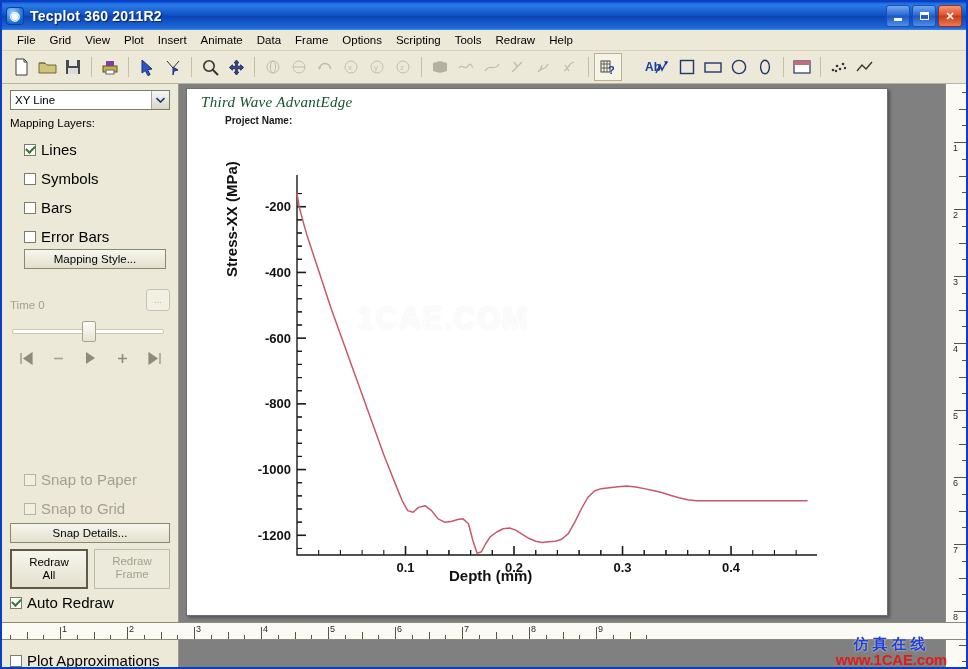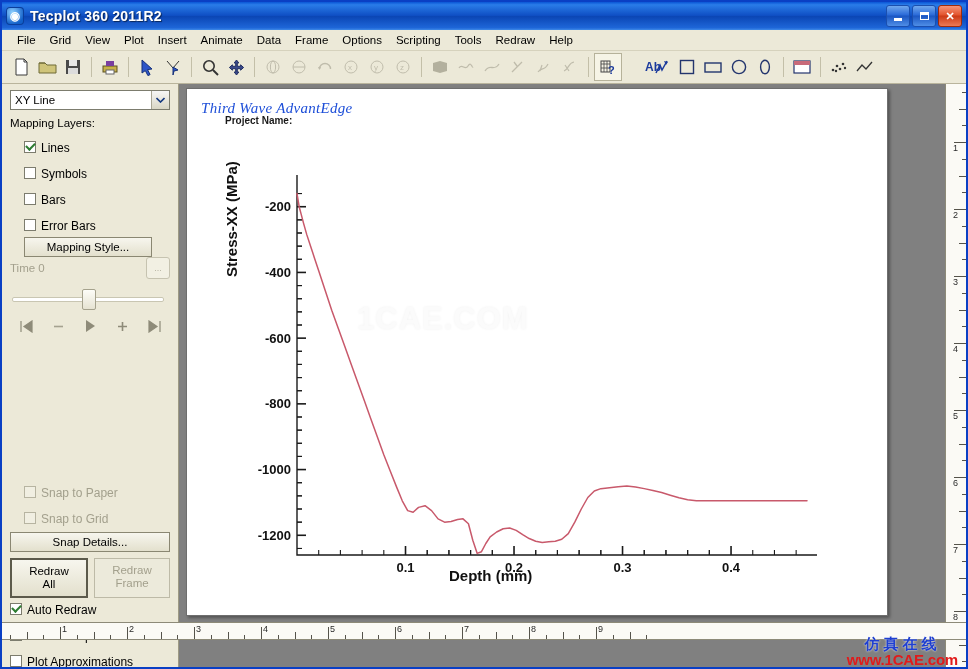--- a/index.html
+++ b/index.html
@@ -47,34 +47,34 @@
 
   
   .sidebar{width:177px;flex:0 0 177px;background:#ece9d8;padding:6px 8px 0 8px;
     box-sizing:border-box;border-right:1px solid #9e9a84;position:relative;}
   .combo{height:20px;border:1px solid #7c7c6e;background:#fff;display:flex;align-items:center;
     font-size:11.5px;padding-left:4px;box-sizing:border-box;margin-bottom:7px;}
   .combo .txt{flex:1 1 auto;}
   .combo .arw{width:17px;height:18px;display:flex;align-items:center;justify-content:center;
     background:linear-gradient(180deg,#f6f6f6,#d9d6c4);border-left:1px solid #a9a694;}
   .lbl{font-size:11.5px;color:#000;margin:0 0 4px 0;}
-  .cbrow{display:flex;align-items:flex-start;margin:12px 0 4px 14px;font-size:12px;}
+  .cbrow{display:flex;align-items:center;margin:12px 0 4px 14px;font-size:15px;}
   .cb{width:12px;height:12px;border:1px solid #7c7c6e;background:#fff;margin-right:5px;
     display:flex;align-items:center;justify-content:center;flex:0 0 auto;box-sizing:border-box;}
   .cb.on:after{content:"";width:7px;height:4px;border-left:2px solid #2e7d32;
     border-bottom:2px solid #2e7d32;transform:rotate(-45deg) translate(1px,-1px);}
   .cbrow.dis{color:#a3a08d;}
   .cbrow.dis .cb{border-color:#b7b4a1;background:#f1efe2;}
   .btn{border:1px solid #8a8772;background:linear-gradient(180deg,#f7f6ee,#e3e0cd);
     font-size:11.5px;text-align:center;padding:3px 0;box-sizing:border-box;}
   .btn.dis{color:#a3a08d;border-color:#bdbaa7;background:#eceadb;}
   .btn.dflt{border:2px solid #5c5a4b;font-weight:normal;}
-  .mapstyle{margin:2px 5px 0 14px;width:128px;}
-
-  .timelbl{font-size:11.5px;color:#a3a08d;display:flex;align-items:center;}
+  .mapstyle{margin:2px 5px 0 14px;width:142px;}
+
+  .timelbl{font-size:11.5px;color:#a3a08d;margin-top:20px;display:flex;align-items:flex-end;}
   .timebtn{margin-left:auto;width:22px;height:20px;border:1px solid #c6c3b0;border-radius:3px;
     background:#f2f0e3;color:#b4b1a0;font-size:9px;display:flex;align-items:center;justify-content:center;}
   .slider{position:relative;height:22px;margin-top:8px;}
   .slider .track{position:absolute;left:2px;right:6px;top:10px;height:3px;background:#fff;
     border:1px solid #c9c6b2;border-radius:2px;}
   .slider .thumb{position:absolute;left:72px;top:2px;width:12px;height:19px;
     background:linear-gradient(180deg,#fdfdf8,#e6e3d2);border:1px solid #a5a28d;border-radius:2px;}
   .playrow{display:flex;align-items:center;justify-content:space-between;padding:8px 6px 0 6px;
     color:#8e8b79;font-size:13px;}
   .playrow span{display:flex;align-items:center;justify-content:center;width:20px;height:18px;}
@@ -86,40 +86,40 @@
 
   
   .work{flex:1 1 auto;position:relative;background:#808080;overflow:hidden;}
   .vruler{position:absolute;right:0;top:0;bottom:0;width:20px;background:#fbfaf5;
     border-left:1px solid #8d8a78;}
   .vruler .vt{position:absolute;right:0;height:1px;background:#55534a;}
   .vruler .vn{position:absolute;right:8px;font-size:9px;color:#2b2b2b;line-height:8px;}
 
   .paper{position:absolute;left:7px;top:4px;width:700px;height:526px;background:#fff;
     border:1px solid #6e6e6e;box-shadow:2px 2px 3px rgba(0,0,0,.35);overflow:hidden;}
-  .brandtitle{position:absolute;left:14px;top:11px;font-family:"Liberation Serif",serif;
-    font-style:italic;font-size:15px;color:#1d4ed8;letter-spacing:.3px;}
+  .brandtitle{position:absolute;left:14px;top:5px;font-family:"Liberation Serif",serif;
+    font-style:italic;font-size:15px;color:#14532d;letter-spacing:.3px;}
   .projname{position:absolute;left:38px;top:26px;font-size:10px;font-weight:bold;color:#1a1a1a;}
   .wmark{position:absolute;left:170px;top:212px;font-size:31px;font-weight:bold;color:#fbfbfb;
     letter-spacing:1px;text-shadow:0 0 3px rgba(0,0,0,.06);}
 
   .ylabel{position:absolute;left:36px;top:188px;transform:rotate(-90deg);transform-origin:0 0;
     font-size:15px;font-weight:bold;color:#111;white-space:nowrap;}
   .xlabel{position:absolute;left:262px;top:478px;font-size:15px;font-weight:bold;color:#111;}
 
   
   .hruler{position:absolute;left:0;right:0;bottom:27px;height:16px;background:#fbfaf5;
     border-top:1px solid #8d8a78;border-bottom:1px solid #8d8a78;}
   .hruler .ht{position:absolute;bottom:0;width:1px;background:#55534a;}
   .hruler .hn{position:absolute;top:2px;font-size:9px;color:#2b2b2b;line-height:9px;}
   .statusbar{position:absolute;left:0;right:0;bottom:0;height:26px;background:#ece9d8;
     border-top:1px solid #b9b49c;display:flex;align-items:center;}
   .statusbar .cell{height:17px;border:1px solid #c9c6b0;border-top-color:#a9a693;
     margin-left:4px;font-size:11px;display:flex;align-items:center;padding:0 6px;box-sizing:border-box;}
-  .wm2{position:absolute;right:8px;bottom:0;text-align:center;line-height:1;}
+  .wm2{position:absolute;right:19px;bottom:0;text-align:center;line-height:1;}
   .wm2 .cn{color:#1f3fd0;font-size:15px;font-weight:bold;letter-spacing:4px;
     font-family:"DejaVu Sans",sans-serif;text-shadow:0 0 2px #fff;}
   .wm2 .en{color:#e01b1b;font-size:15px;font-weight:bold;letter-spacing:-.2px;}
   .sep-cells{display:flex;flex:1 1 auto;}
 </style>
 </head>
 <body>
 
 <div class="app">
 

